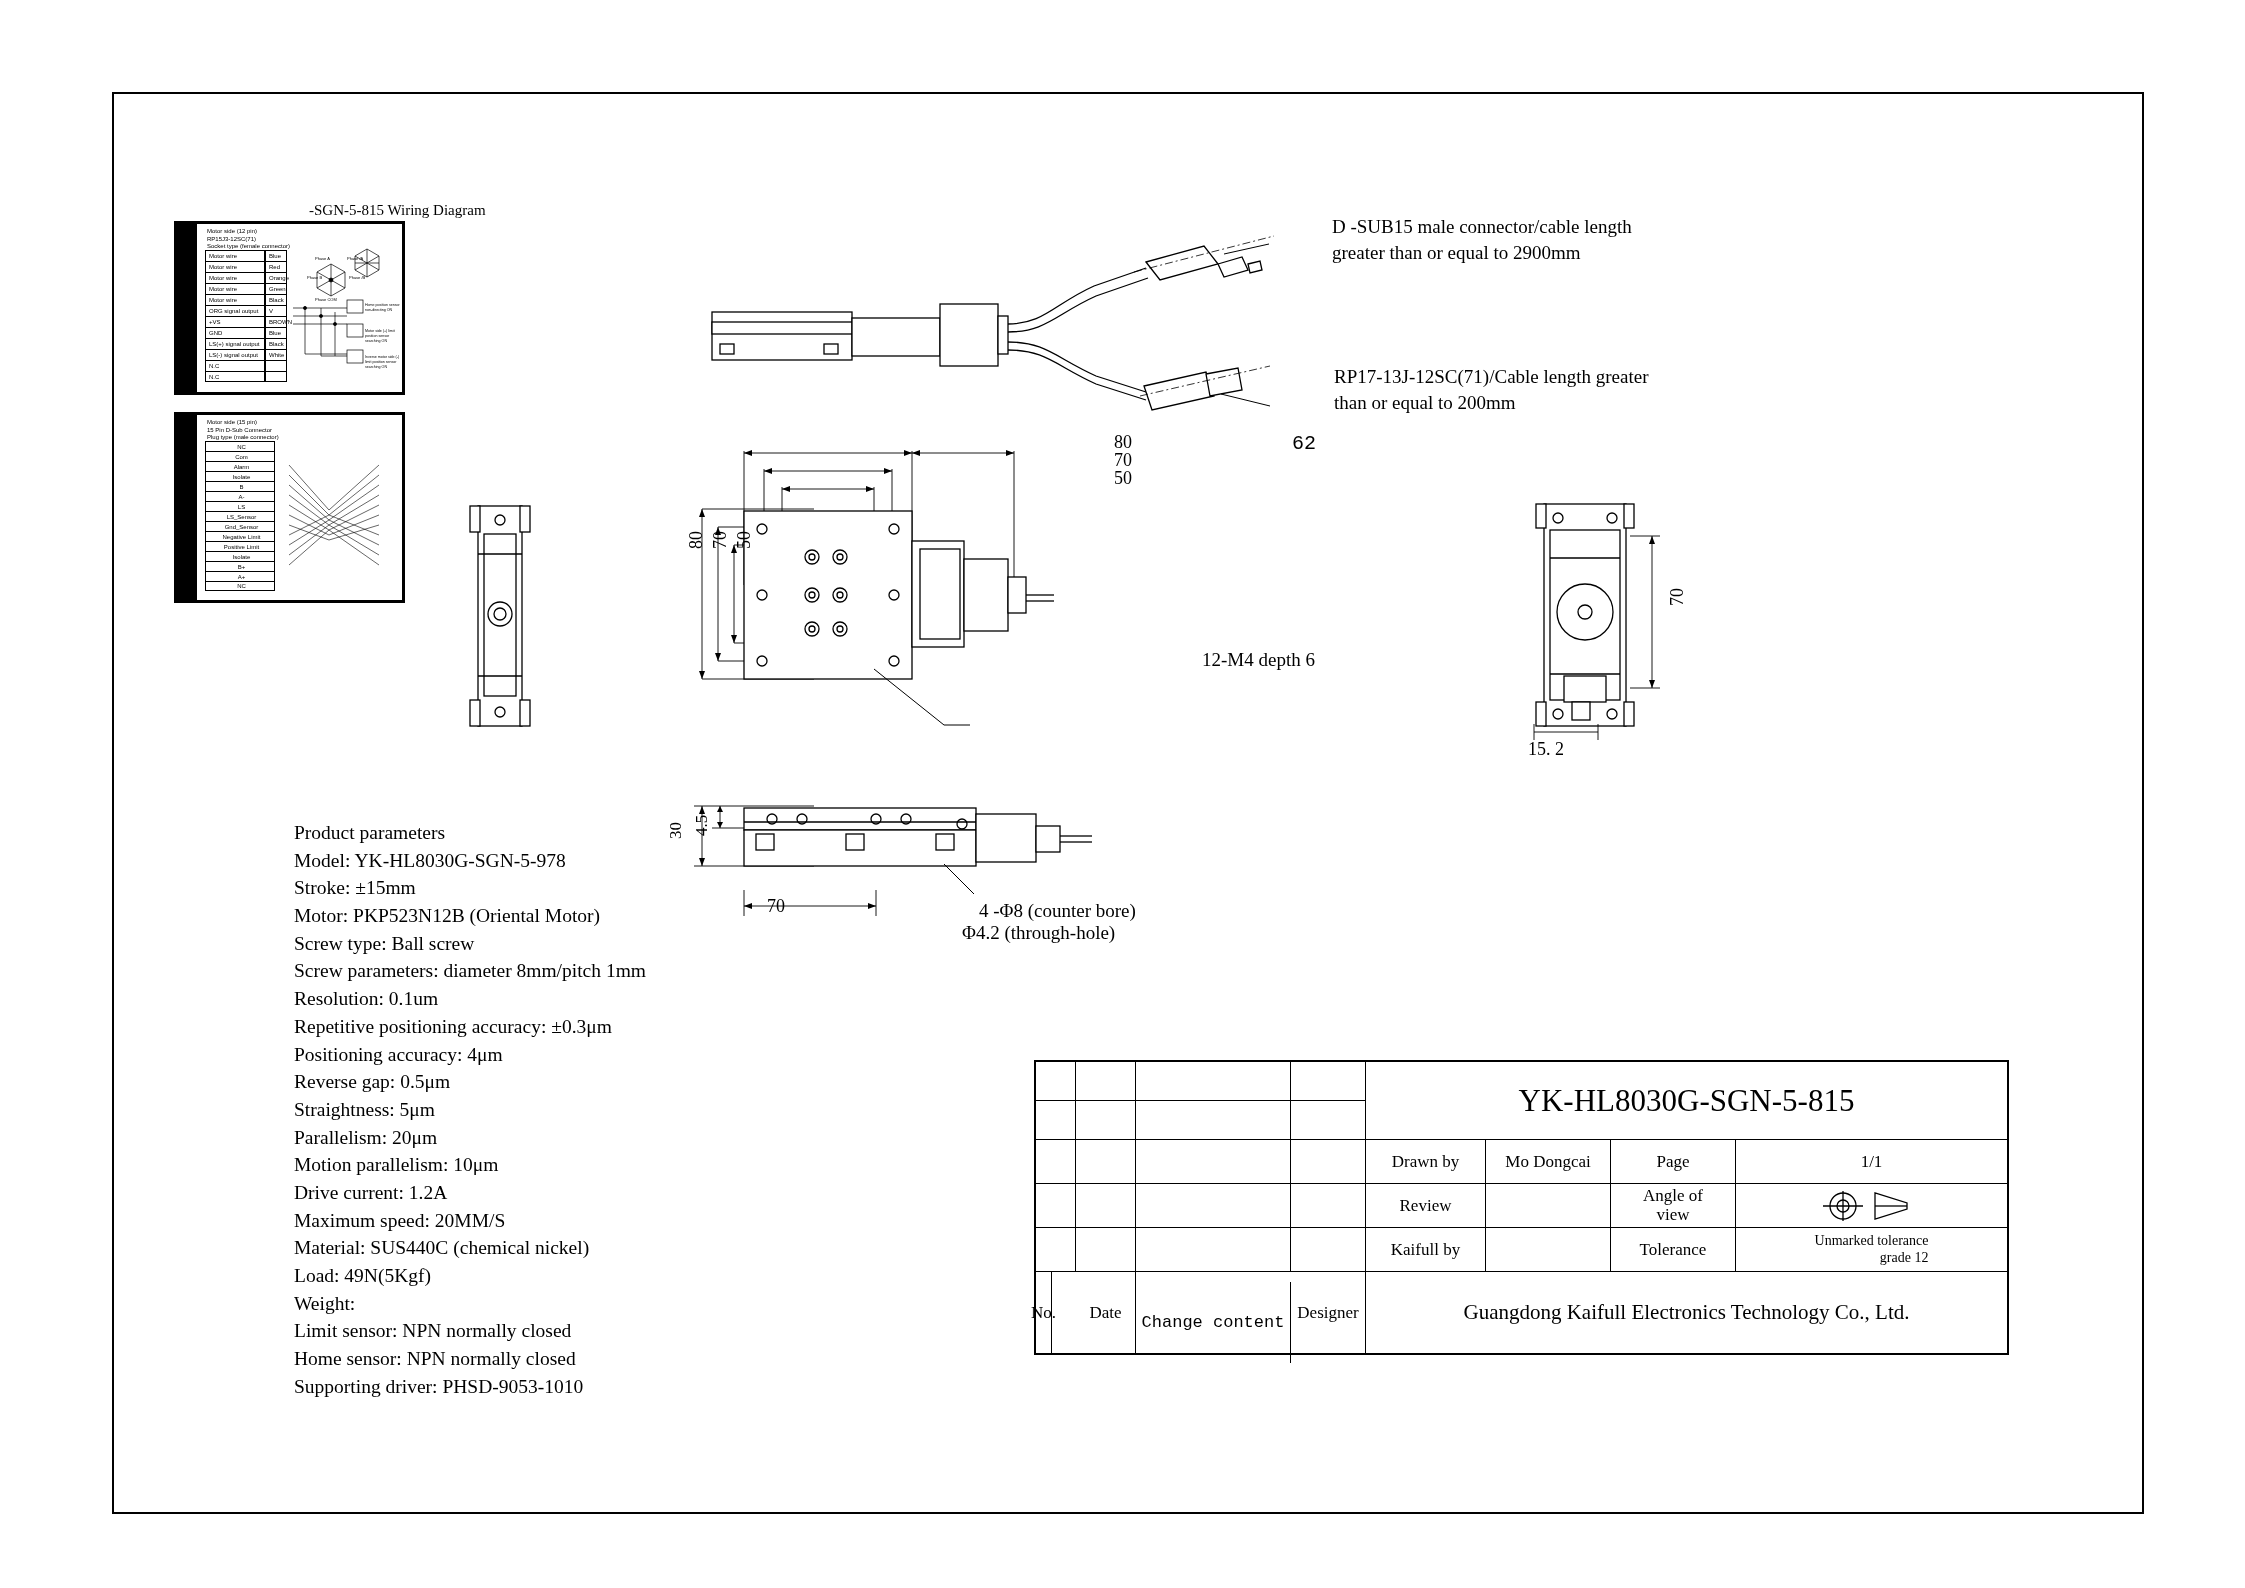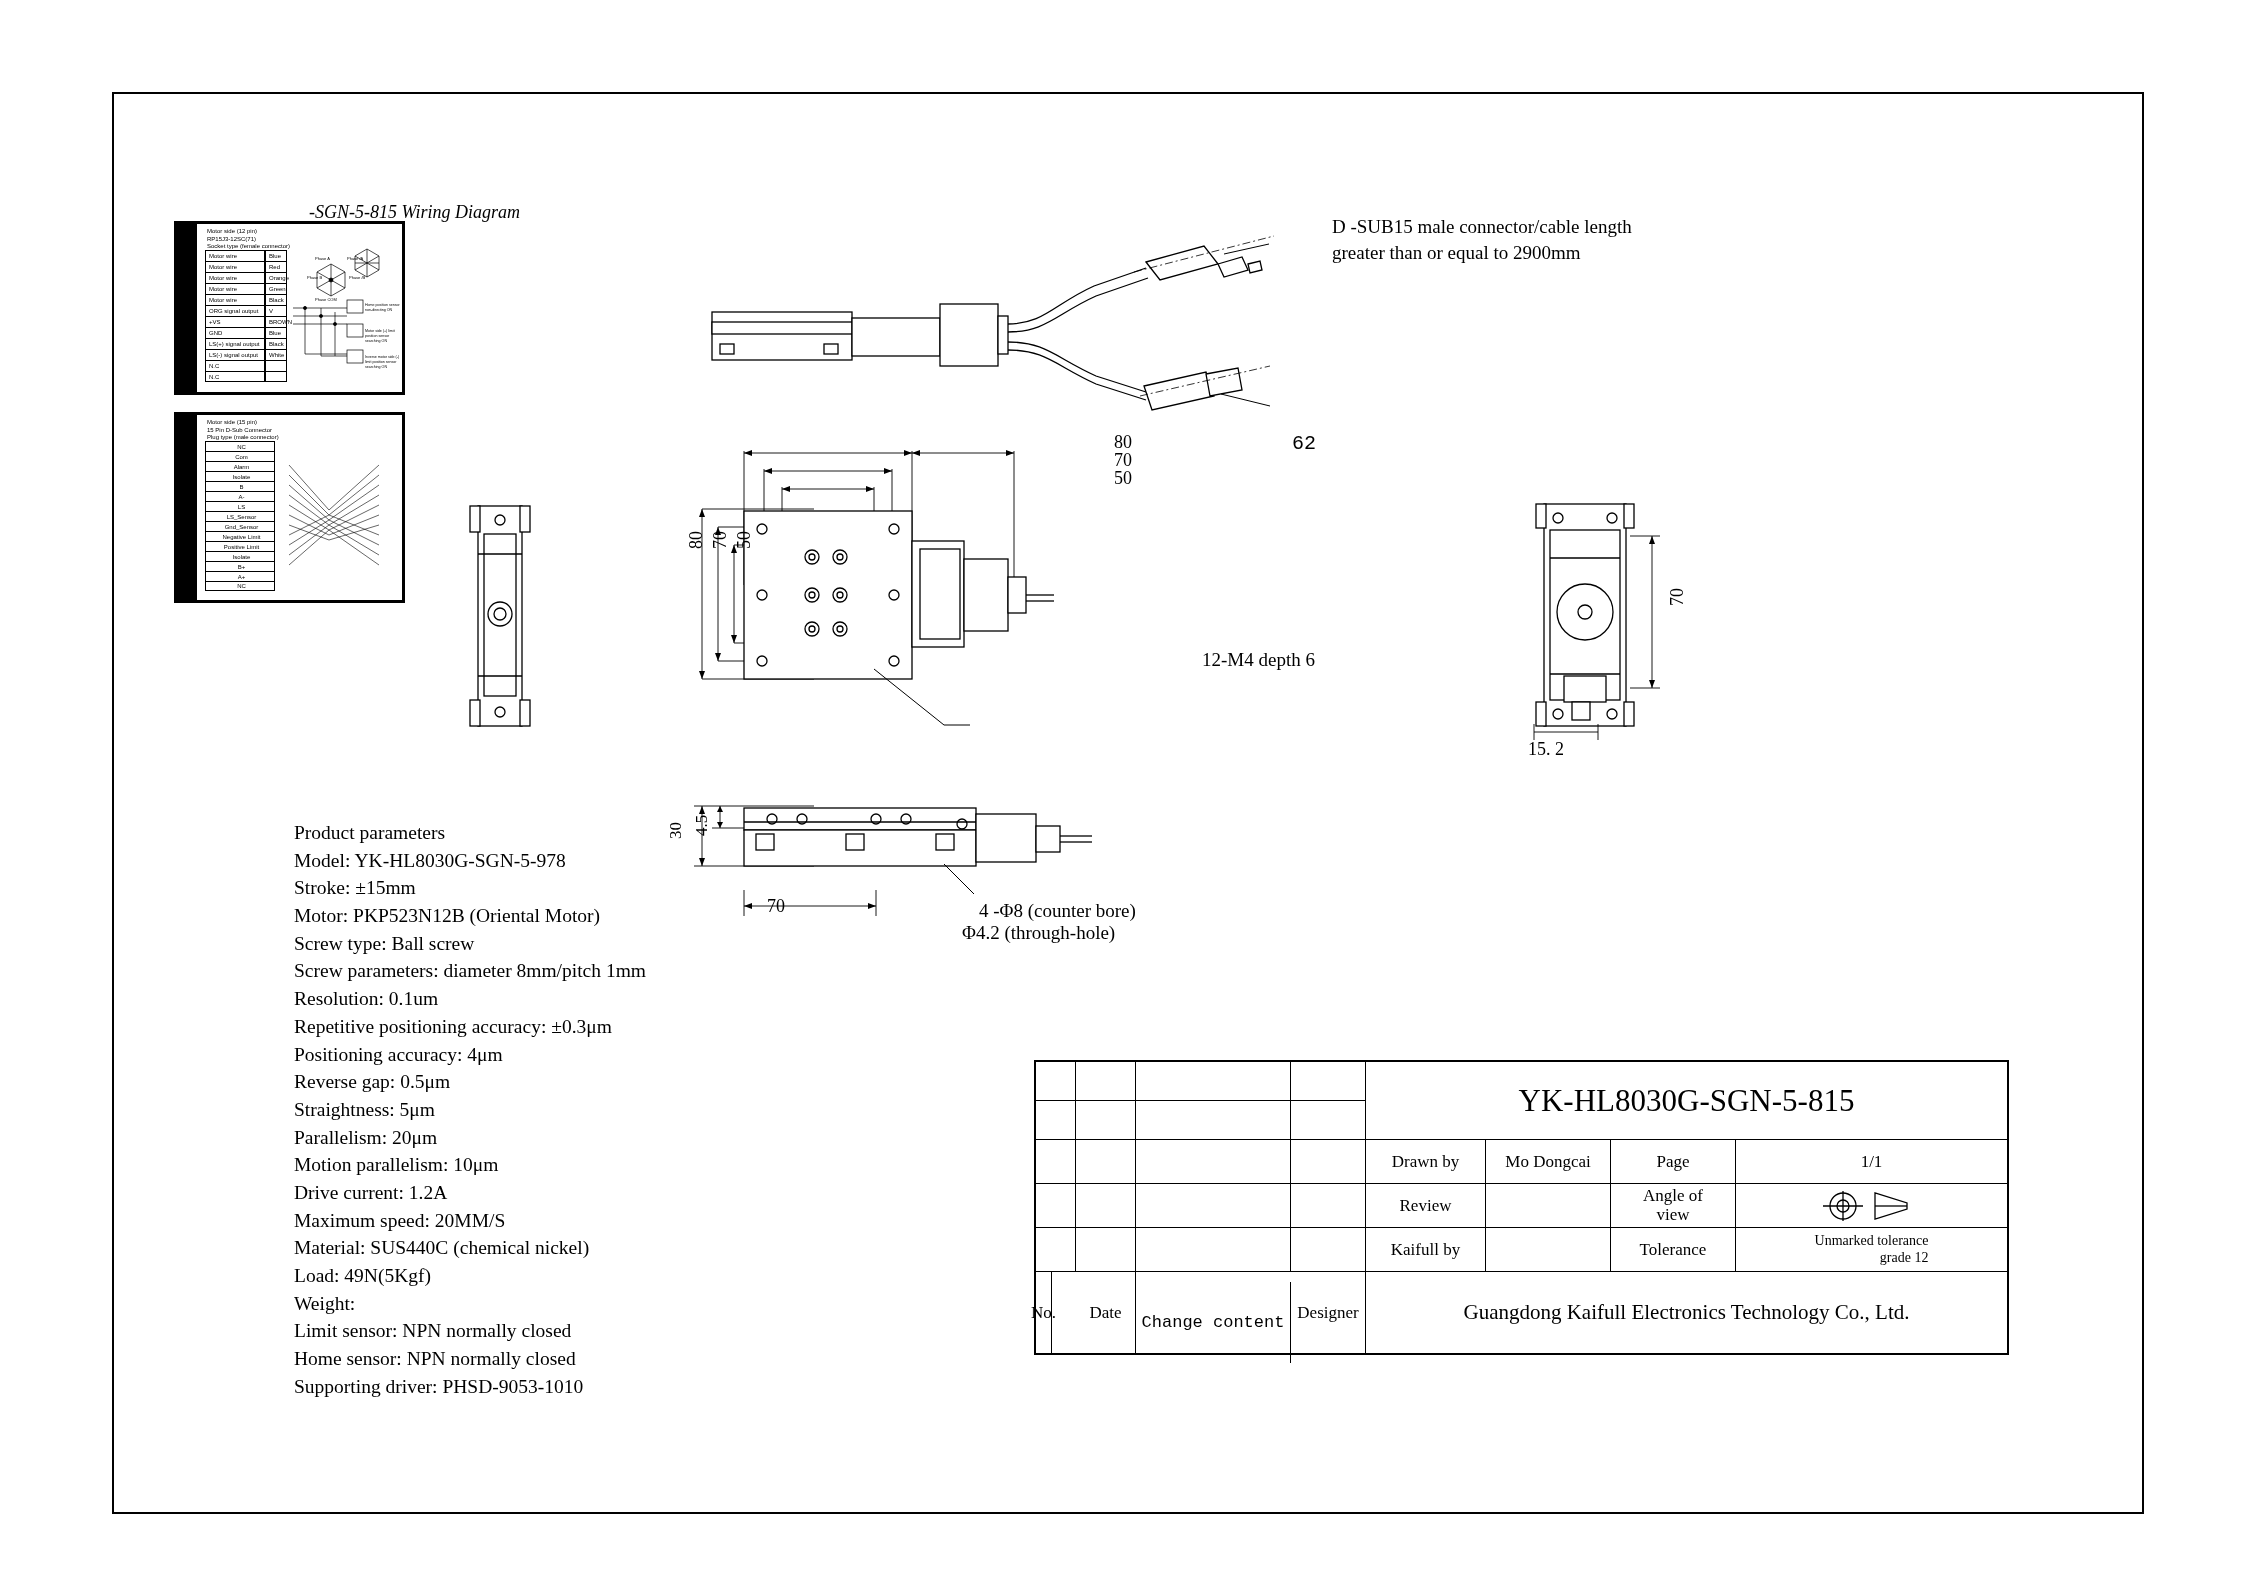--- a/index.html
+++ b/index.html
@@ -24,21 +24,21 @@
   .params{position:absolute;left:180px;top:725px;font-size:19.5px;line-height:1.42;}
   .note{position:absolute;font-size:19px;line-height:1.35;margin-left:43px;}
 
   svg{display:block;overflow:visible;}
 </style>
 </head>
 <body>
 
 <div class="sheet">
 
-  <div class="abs txt" style="left:195px;top:108px;font-size:18px;font-style:italic;">-SGN-5-815 Wiring Diagram</div>
+  <div class="abs txt" style="left:195px;top:108px;font-size:15px;">-SGN-5-815 Wiring Diagram</div>
 
   <div class="wirebox" style="left:60px;top:127px;width:225px;height:168px;">
     <div class="blackbar" style="left:-3px;top:-3px;width:23px;height:174px;"></div>
     <div class="abs txt" style="left:30px;top:4px;font-size:6px;line-height:1.25;font-family:'Liberation Sans',sans-serif;">Motor side (12 pin)
 RP15J3-12SC(71)
 Socket type (female connector)</div>
 
     <div class="rowlist" style="left:28px;top:26px;width:60px;">
       <div class="r" style="height:11px;">Motor wire</div>
       <div class="r" style="height:11px;">Motor wire</div>
@@ -212,20 +212,22 @@
       <line x1="446" y1="172" x2="576" y2="142"></line>
     </g>
     <g stroke="#000" stroke-width="1" fill="none">
       <line x1="530" y1="30" x2="575" y2="20"></line>
       <line x1="527" y1="170" x2="576" y2="182"></line>
     </g>
   </svg>
 
   <div class="note abs txt" style="left:1175px;top:120px;">D -SUB15 male connector/cable length
 greater than or equal to 2900mm</div>
+  <div class="note abs txt" style="left:1177px;top:270px;">RP17-13J-12SC(71)/Cable length greater
+than or equal to 200mm</div>
 
   <svg class="abs" style="left:340px;top:400px;" width="130" height="260">
     <g stroke="#000" fill="#fff" stroke-width="1.3">
       <rect x="24" y="12" width="44" height="220"></rect>
       <rect x="16" y="12" width="10" height="26"></rect>
       <rect x="16" y="206" width="10" height="26"></rect>
       <rect x="66" y="12" width="10" height="26"></rect>
       <rect x="66" y="206" width="10" height="26"></rect>
       <rect x="30" y="40" width="32" height="162"></rect>
       <circle cx="46" cy="120" r="12"></circle>

